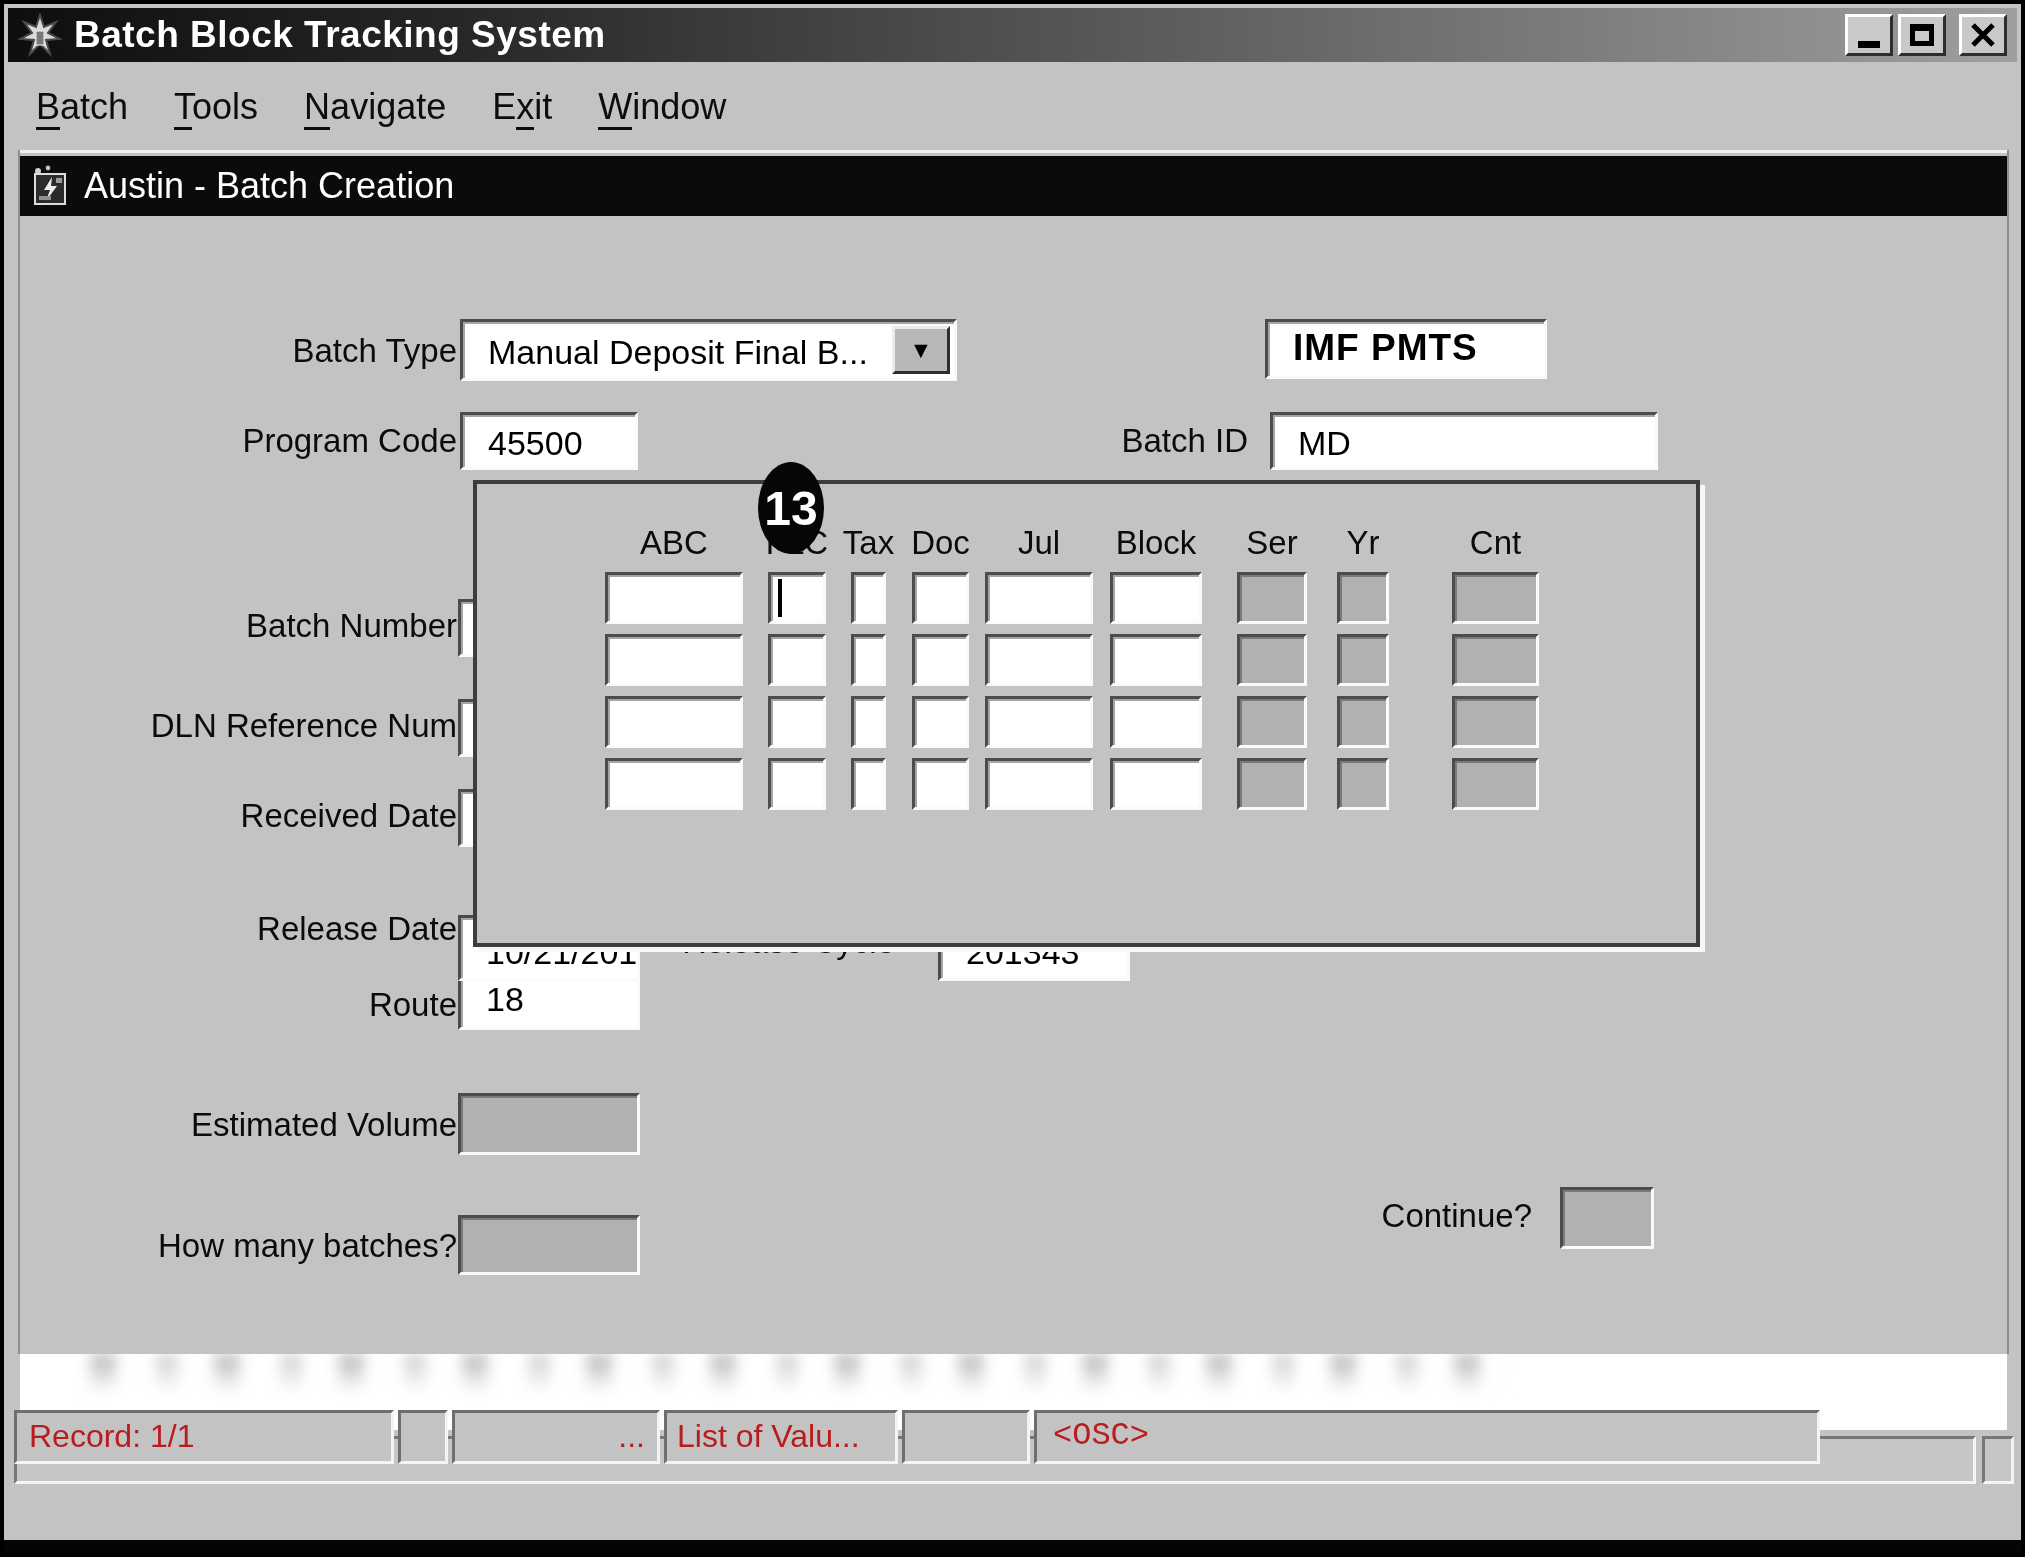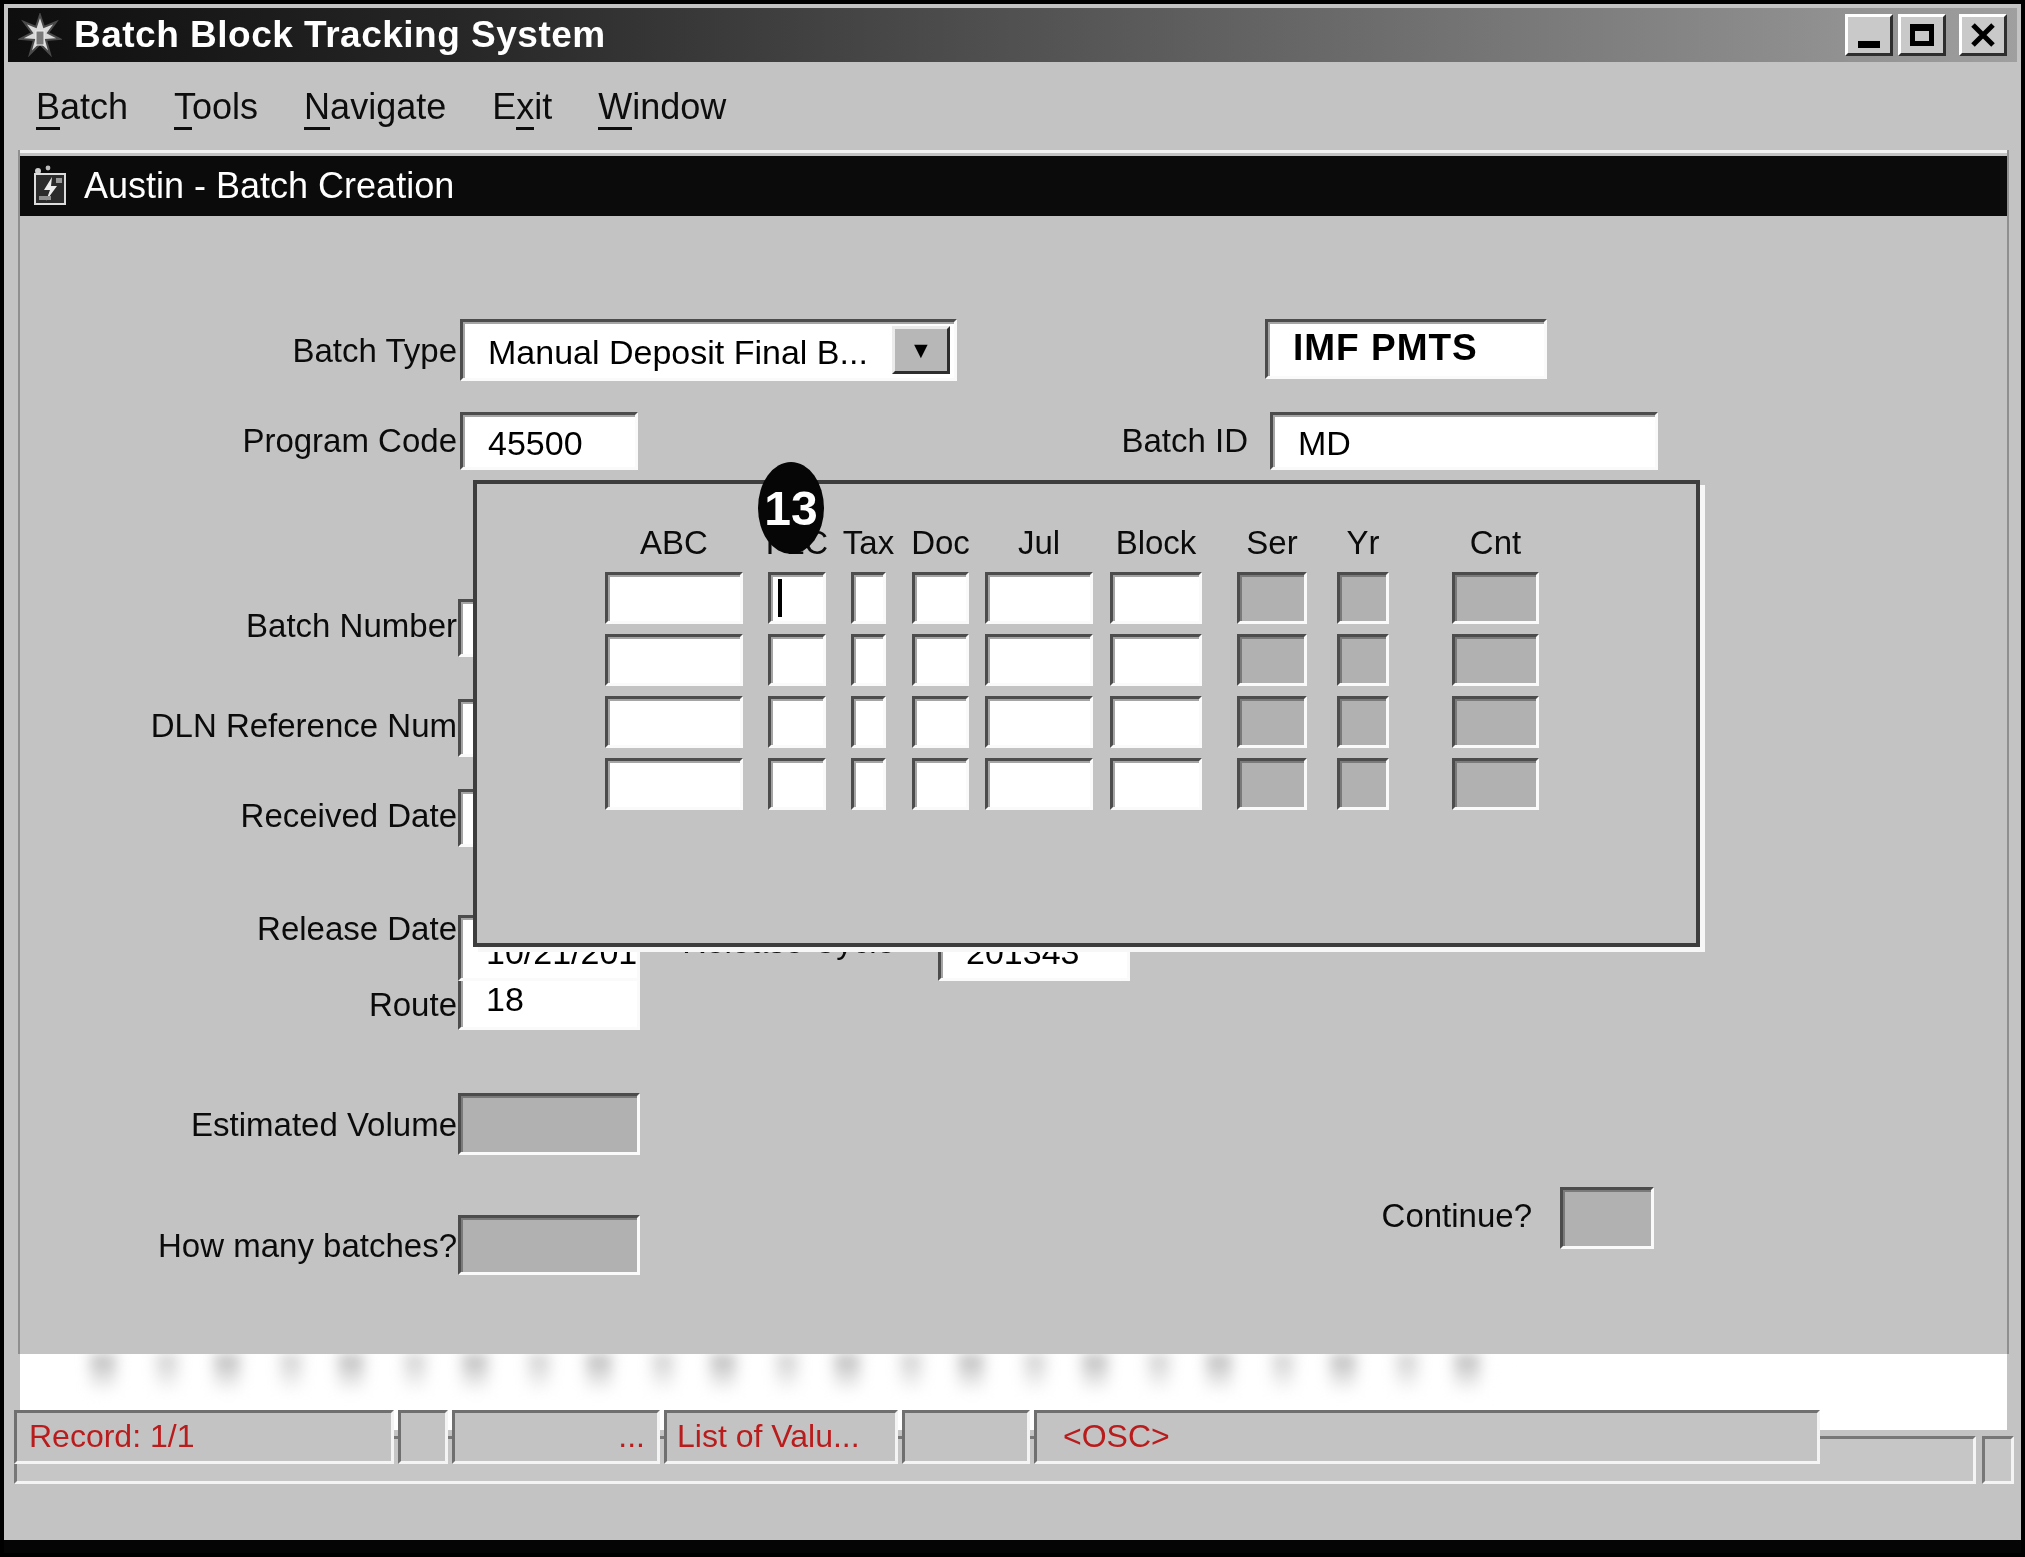--- a/index.html
+++ b/index.html
@@ -285,16 +285,16 @@
   </div>
 
   <div class="msgbar"></div>
   <div class="msg-endbox"></div>
 
   <div class="statusseg" style="left:10px; width:380px; padding-left:12px;">Record: 1/1</div>
   <div class="statusseg" style="left:394px; width:50px;"></div>
   <div class="statusseg" style="left:448px; width:208px; text-align:right; padding-right:12px;">...</div>
   <div class="statusseg" style="left:660px; width:234px; padding-left:10px;">List of Valu...</div>
   <div class="statusseg" style="left:898px; width:128px;"></div>
-  <div class="statusseg" style="left:1030px; width:786px; padding-left:26px;">&lt;OSC&gt;</div>
+  <div class="statusseg" style="left:1030px; width:786px; padding-left:16px;font-family:Liberation Mono, monospace;">&lt;OSC&gt;</div>
 
   <div class="bottom-band"></div>
 </div>
 
 </body></html>

